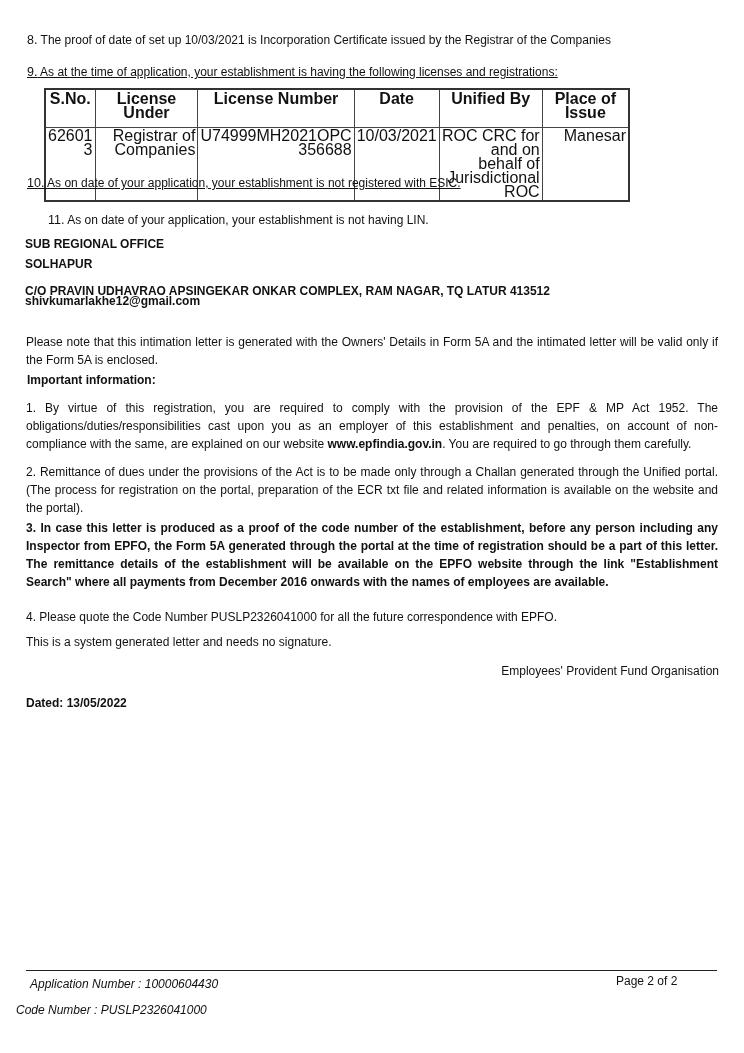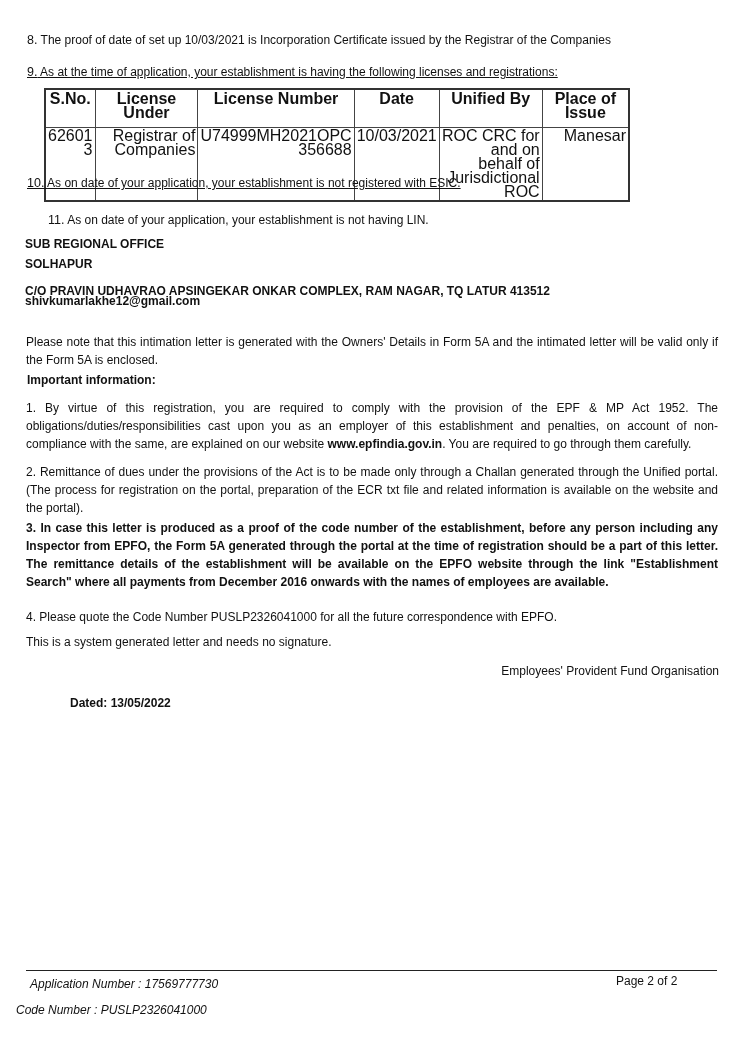--- a/index.html
+++ b/index.html
@@ -104,18 +104,18 @@
 <div class="abs para" style="left:26px; top:463px;">2. Remittance of dues under the provisions of the Act is to be made only through a Challan generated through the Unified portal. (The process for registration on the portal, preparation of the ECR txt file and related information is available on the website and the portal).</div>
 
 <div class="abs para bold" style="left:26px; top:519px;">3. In case this letter is produced as a proof of the code number of the establishment, before any person including any Inspector from EPFO, the Form 5A generated through the portal at the time of registration should be a part of this letter. The remittance details of the establishment will be available on the EPFO website through the link "Establishment Search" where all payments from December 2016 onwards with the names of employees are available.</div>
 
 <div class="abs line" style="left:26px; top:610px;">4. Please quote the Code Number PUSLP2326041000 for all the future correspondence with EPFO.</div>
 
 <div class="abs line" style="left:26px; top:635px;">This is a system generated letter and needs no signature.</div>
 
 <div class="abs line" style="right:25px; top:664px; text-align:right;">Employees' Provident Fund Organisation</div>
 
-<div class="abs line bold" style="left:26px; top:696px;margin-left:44px;">Dated: 13/05/2022</div>
+<div class="abs line bold" style="left:26px; top:696px;">Dated: 13/05/2022</div>
 
 <div class="footer-rule"></div>
-<div class="abs line italic" style="left:30px; top:977px;">Application Number : 17569777730</div>
+<div class="abs line italic" style="left:30px; top:977px;">Application Number : 10000604430</div>
 <div class="abs line" style="left:616px; top:974px;">Page 2 of 2</div>
 <div class="abs line italic" style="left:16px; top:1003px;">Code Number : PUSLP2326041000</div>
 
 </body></html>

